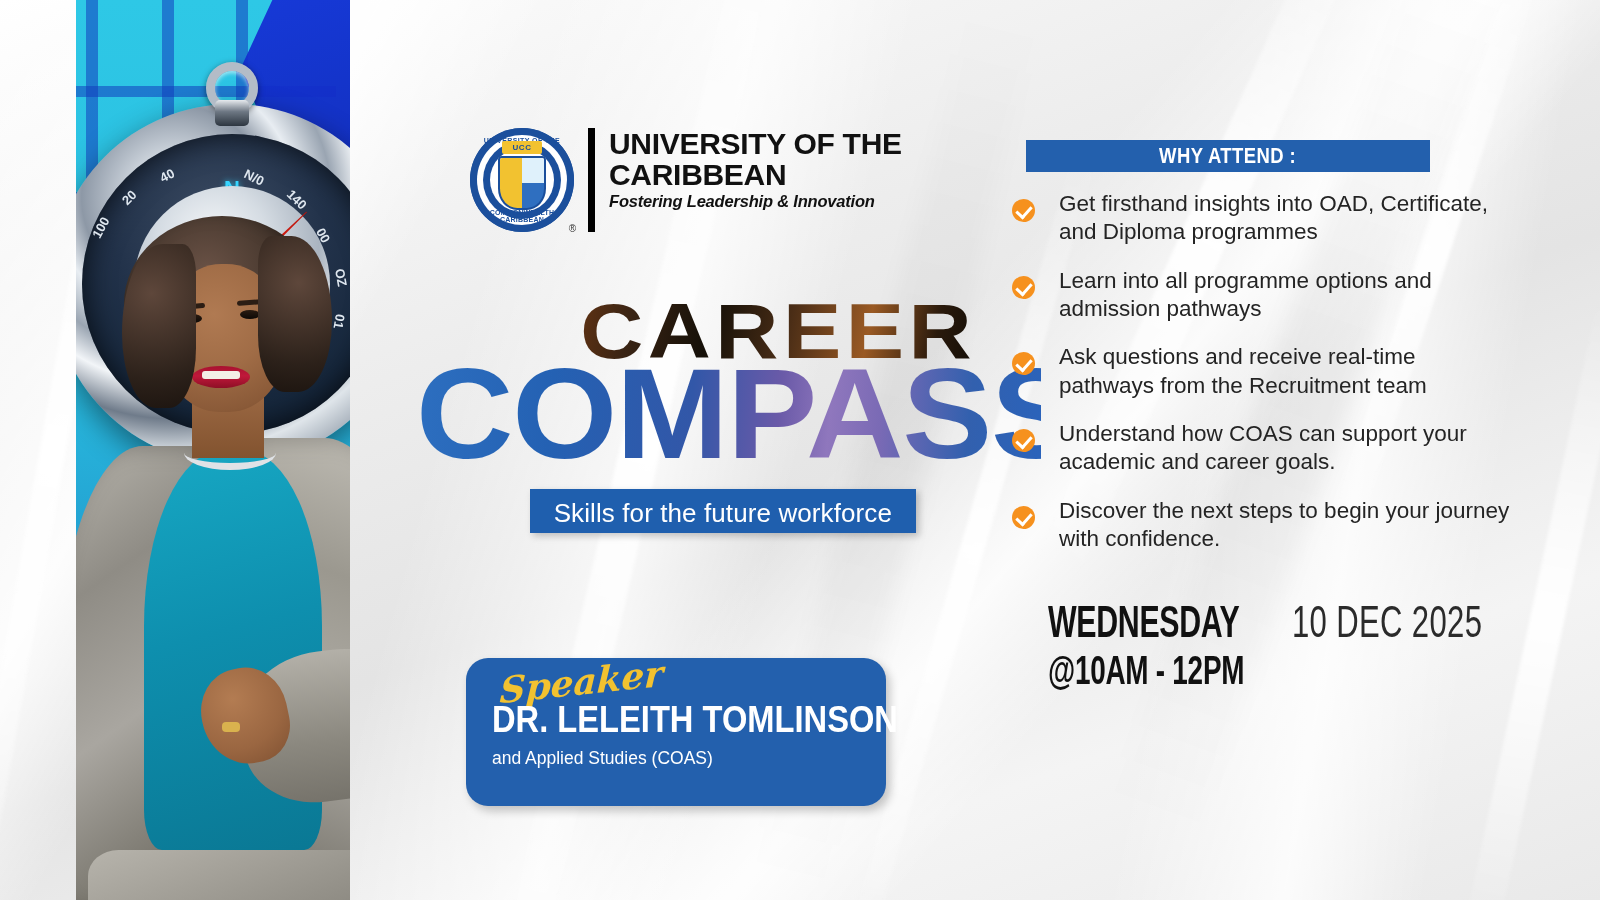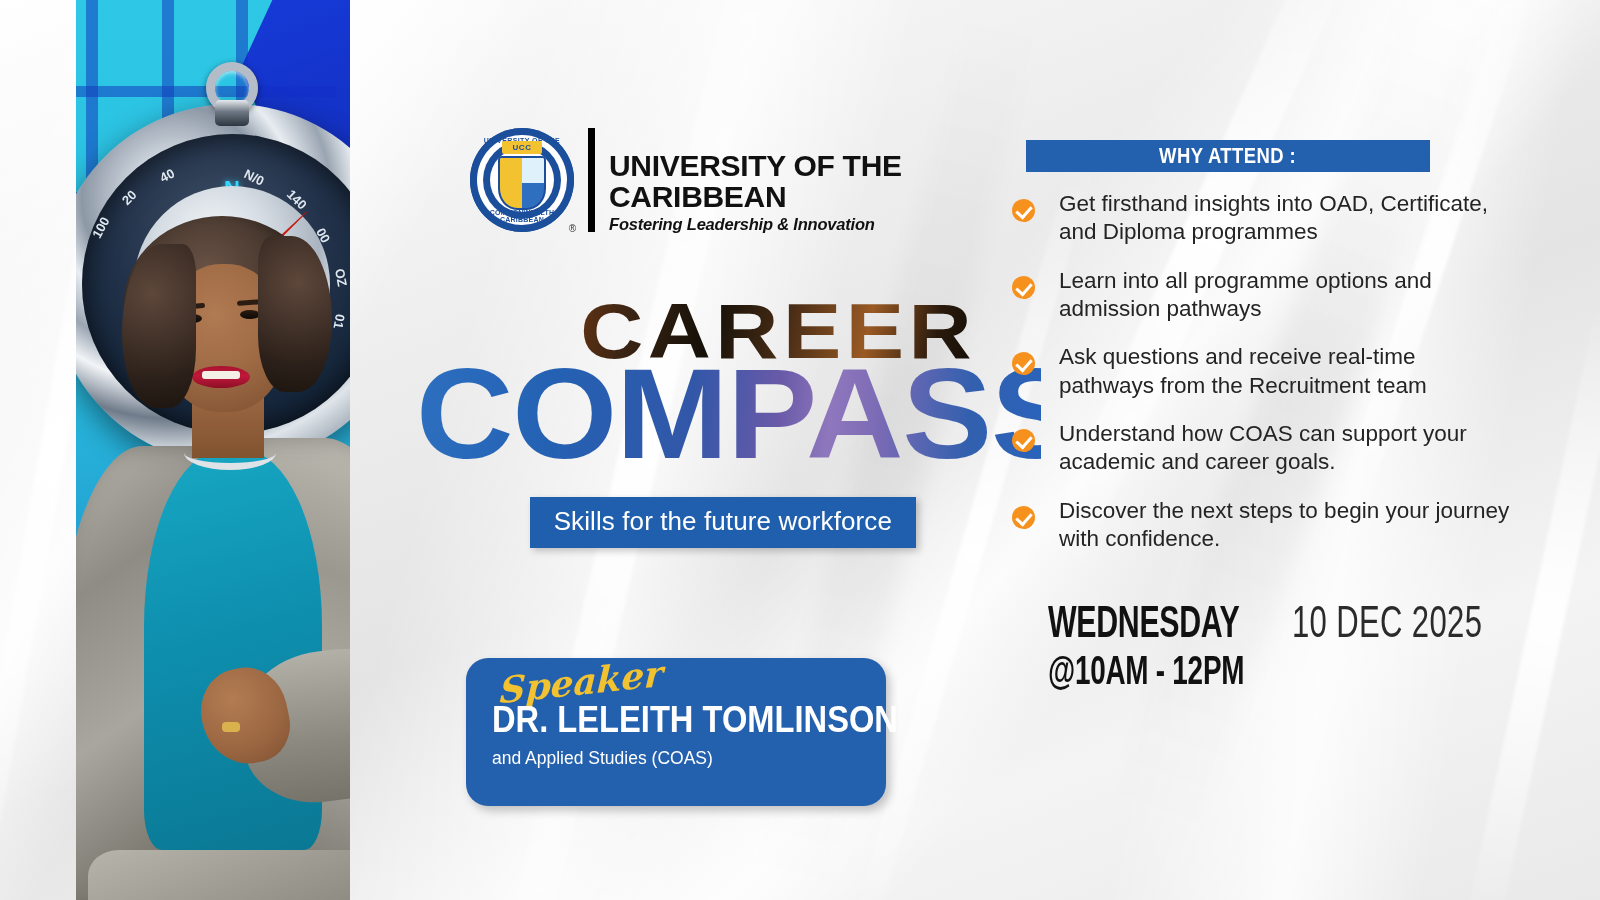--- a/index.html
+++ b/index.html
@@ -193,21 +193,21 @@
     position:absolute; left:226px; top:512px; width:18px; height:10px;
     border-radius:4px; background:#d9b24e;
   }
   #sp-skirt {
     position:absolute; left:92px; top:640px; width:306px; height:260px;
     background:linear-gradient(160deg,#b7b4ac 0%, #8e8b83 40%, #a5a29b 70%, #7c7971 100%);
     border-radius:10% 14% 0 0;
   }
 
   
-  #header { position:absolute; left:470px; top:128px; display:flex; align-items:flex-end; gap:14px; }
+  #header { position:absolute; left:470px; top:128px; display:flex; align-items:flex-start; gap:14px; }
   #logo-mark {
     width:104px; height:104px; border-radius:50%;
     background:
       radial-gradient(circle at 50% 50%, #ffffff 0 50%, transparent 51%),
       conic-gradient(#1b4f9c, #1b4f9c);
     position:relative;
     box-shadow:0 0 0 2px #1b4f9c inset;
   }
   #logo-outer-ring {
     position:absolute; inset:0; border-radius:50%;
@@ -277,23 +277,23 @@
   #title-compass {
     font-size:108px; font-weight:bold; letter-spacing:-1px;
     line-height:.88; margin-top:-2px;
     background:linear-gradient(95deg,#2d6fc0 0%, #2461b3 22%, #3257a8 44%, #6a5aa8 58%, #8f77bd 66%, #7a6ab5 74%, #3260ae 88%, #2a63bb 100%);
     -webkit-background-clip:text; background-clip:text; color:transparent;
     transform:scaleX(1.25) scaleY(1.18); transform-origin:left center;
     white-space:nowrap;
     font-family:"Liberation Sans", sans-serif;
   }
   #tagline-banner {
-    margin-top:36px; margin-left:44px;
+    margin-top:28px; margin-left:44px;
     display:inline-block; background:#1f5fae;
-    padding:9px 24px 11px 24px;
+    padding:9px 24px 4px 24px;
     box-shadow:3px 3px 7px rgba(0,0,0,.22);
   }
   #tagline-text { color:#fff; font-size:26px; letter-spacing:.1px; }
 
   
   #speaker-card {
     position:absolute; left:466px; top:658px; width:420px; height:148px;
     background:#2360ad; border-radius:22px;
     box-shadow:4px 5px 10px rgba(0,0,0,.22);
     padding:14px 0 0 26px;

